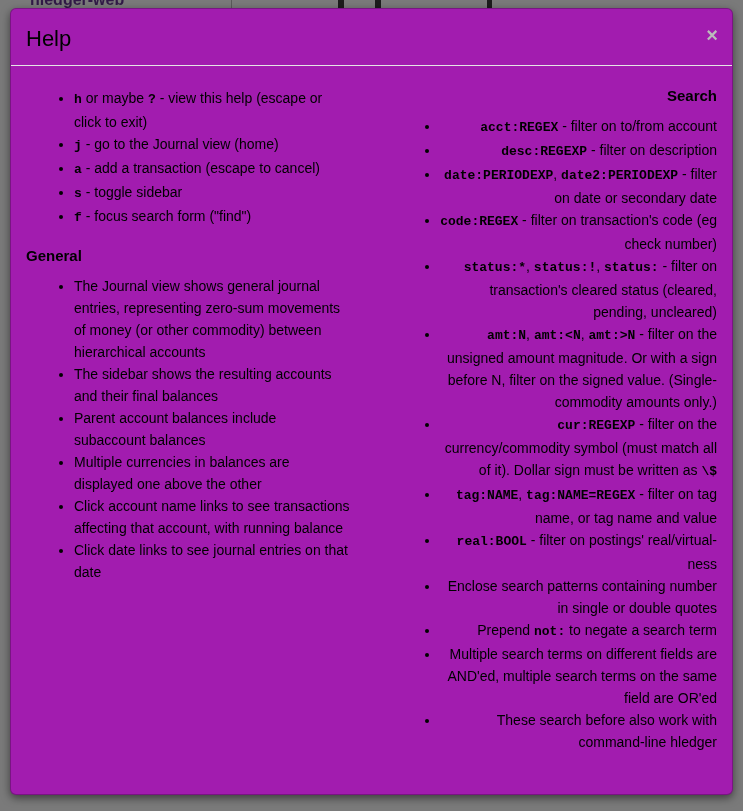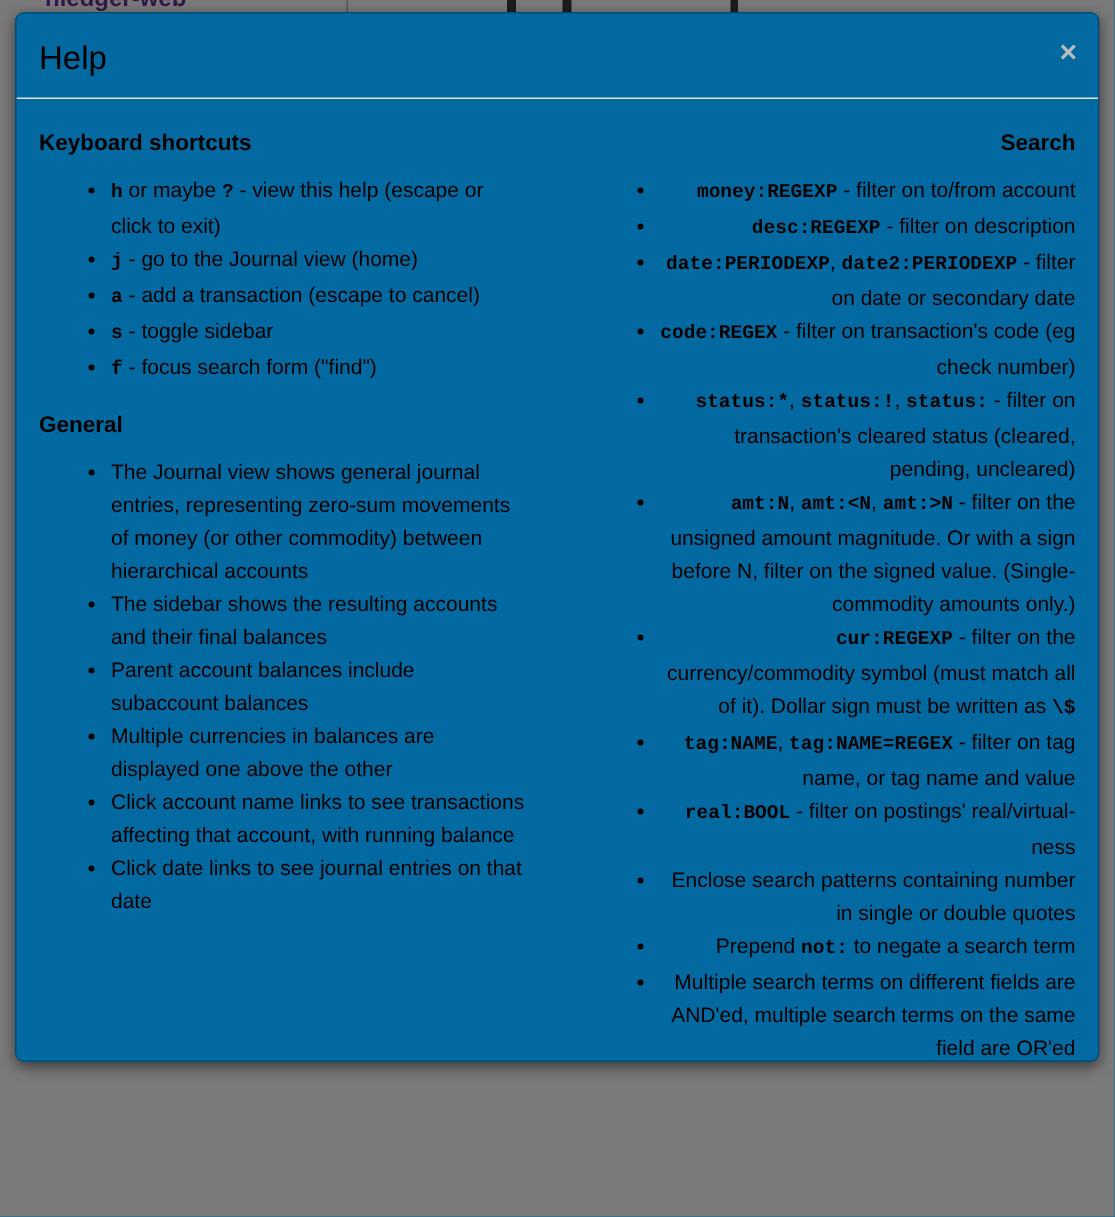--- a/index.html
+++ b/index.html
@@ -23,22 +23,22 @@
     width: 1px; height: 10px; background: #5a5a5a;
   }
   .bg-stub { position: absolute; top: 0; background: #1c1c1c; }
   .bg-stub.s1 { left: 338px; width: 6px; height: 8px; }
   .bg-stub.s2 { left: 375px; width: 6px; height: 9px; }
   .bg-stub.s3 { left: 487px; width: 5px; height: 8px; }
 
   
   .modal {
     position: absolute; z-index: 2;
-    left: 10px; top: 8px; width: 723px; height: 700px;
-    background: #0369a1;
+    left: 10px; top: 8px; width: 723px; height: 787px;
+    background: #a21caf;
     border: 1px solid rgba(0,0,0,0.25);
     border-radius: 6px;
     box-shadow: 0 3px 9px rgba(0,0,0,0.5);
     overflow: hidden;
   }
   .modal-header {
     position: relative;
     padding: 17px 15px 13px 15px;
     border-bottom: 1px solid #e5e5e5;
   }
@@ -97,42 +97,41 @@
   <div class="bg-stub s3"></div>
 </div>
 
 <div class="modal">
   <div class="modal-header">
     <h1 class="modal-title">Help</h1>
     <button class="close-btn">×</button>
   </div>
   <div class="modal-body">
     <div class="col col-left" id="col-left">
-        <h2 class="section-heading">Keyboard shortcuts</h2>
         <ul class="help-list">
           <li><code>h</code> or maybe <code>?</code> - view this help (escape or click to exit)</li>
           <li><code>j</code> - go to the Journal view (home)</li>
           <li><code>a</code> - add a transaction (escape to cancel)</li>
           <li><code>s</code> - toggle sidebar</li>
           <li><code>f</code> - focus search form ("find")</li>
         </ul>
         <h2 class="section-heading">General</h2>
         <ul class="help-list">
           <li>The Journal view shows general journal entries, representing zero-sum movements of money (or other commodity) between hierarchical accounts</li>
           <li>The sidebar shows the resulting accounts and their final balances</li>
           <li>Parent account balances include subaccount balances</li>
           <li>Multiple currencies in balances are displayed one above the other</li>
           <li>Click account name links to see transactions affecting that account, with running balance</li>
           <li>Click date links to see journal entries on that date</li>
         </ul>
       </div>
     <div class="col col-right" id="col-right">
         <h2 class="section-heading">Search</h2>
         <ul class="help-list">
-          <li><code>money:REGEXP</code> - filter on to/from account</li>
+          <li><code>acct:REGEX</code> - filter on to/from account</li>
           <li><code>desc:REGEXP</code> - filter on description</li>
           <li><code>date:PERIODEXP</code>, <code>date2:PERIODEXP</code> - filter on date or secondary date</li>
           <li><code>code:REGEX</code> - filter on transaction's code (eg check number)</li>
           <li><code>status:*</code>, <code>status:!</code>, <code>status:</code> - filter on transaction's cleared status (cleared, pending, uncleared)</li>
           <li><code>amt:N</code>, <code>amt:&lt;N</code>, <code>amt:&gt;N</code> - filter on the unsigned amount magnitude. Or with a sign before N, filter on the signed value. (Single-commodity amounts only.)</li>
           <li><code>cur:REGEXP</code> - filter on the currency/commodity symbol (must match all of it). Dollar sign must be written as <code>\$</code></li>
           <li><code>tag:NAME</code>, <code>tag:NAME=REGEX</code> - filter on tag name, or tag name and value</li>
           <li><code>real:BOOL</code> - filter on postings' real/virtual-ness</li>
           <li>Enclose search patterns containing number in single or double quotes</li>
           <li>Prepend <code>not:</code> to negate a search term</li>

